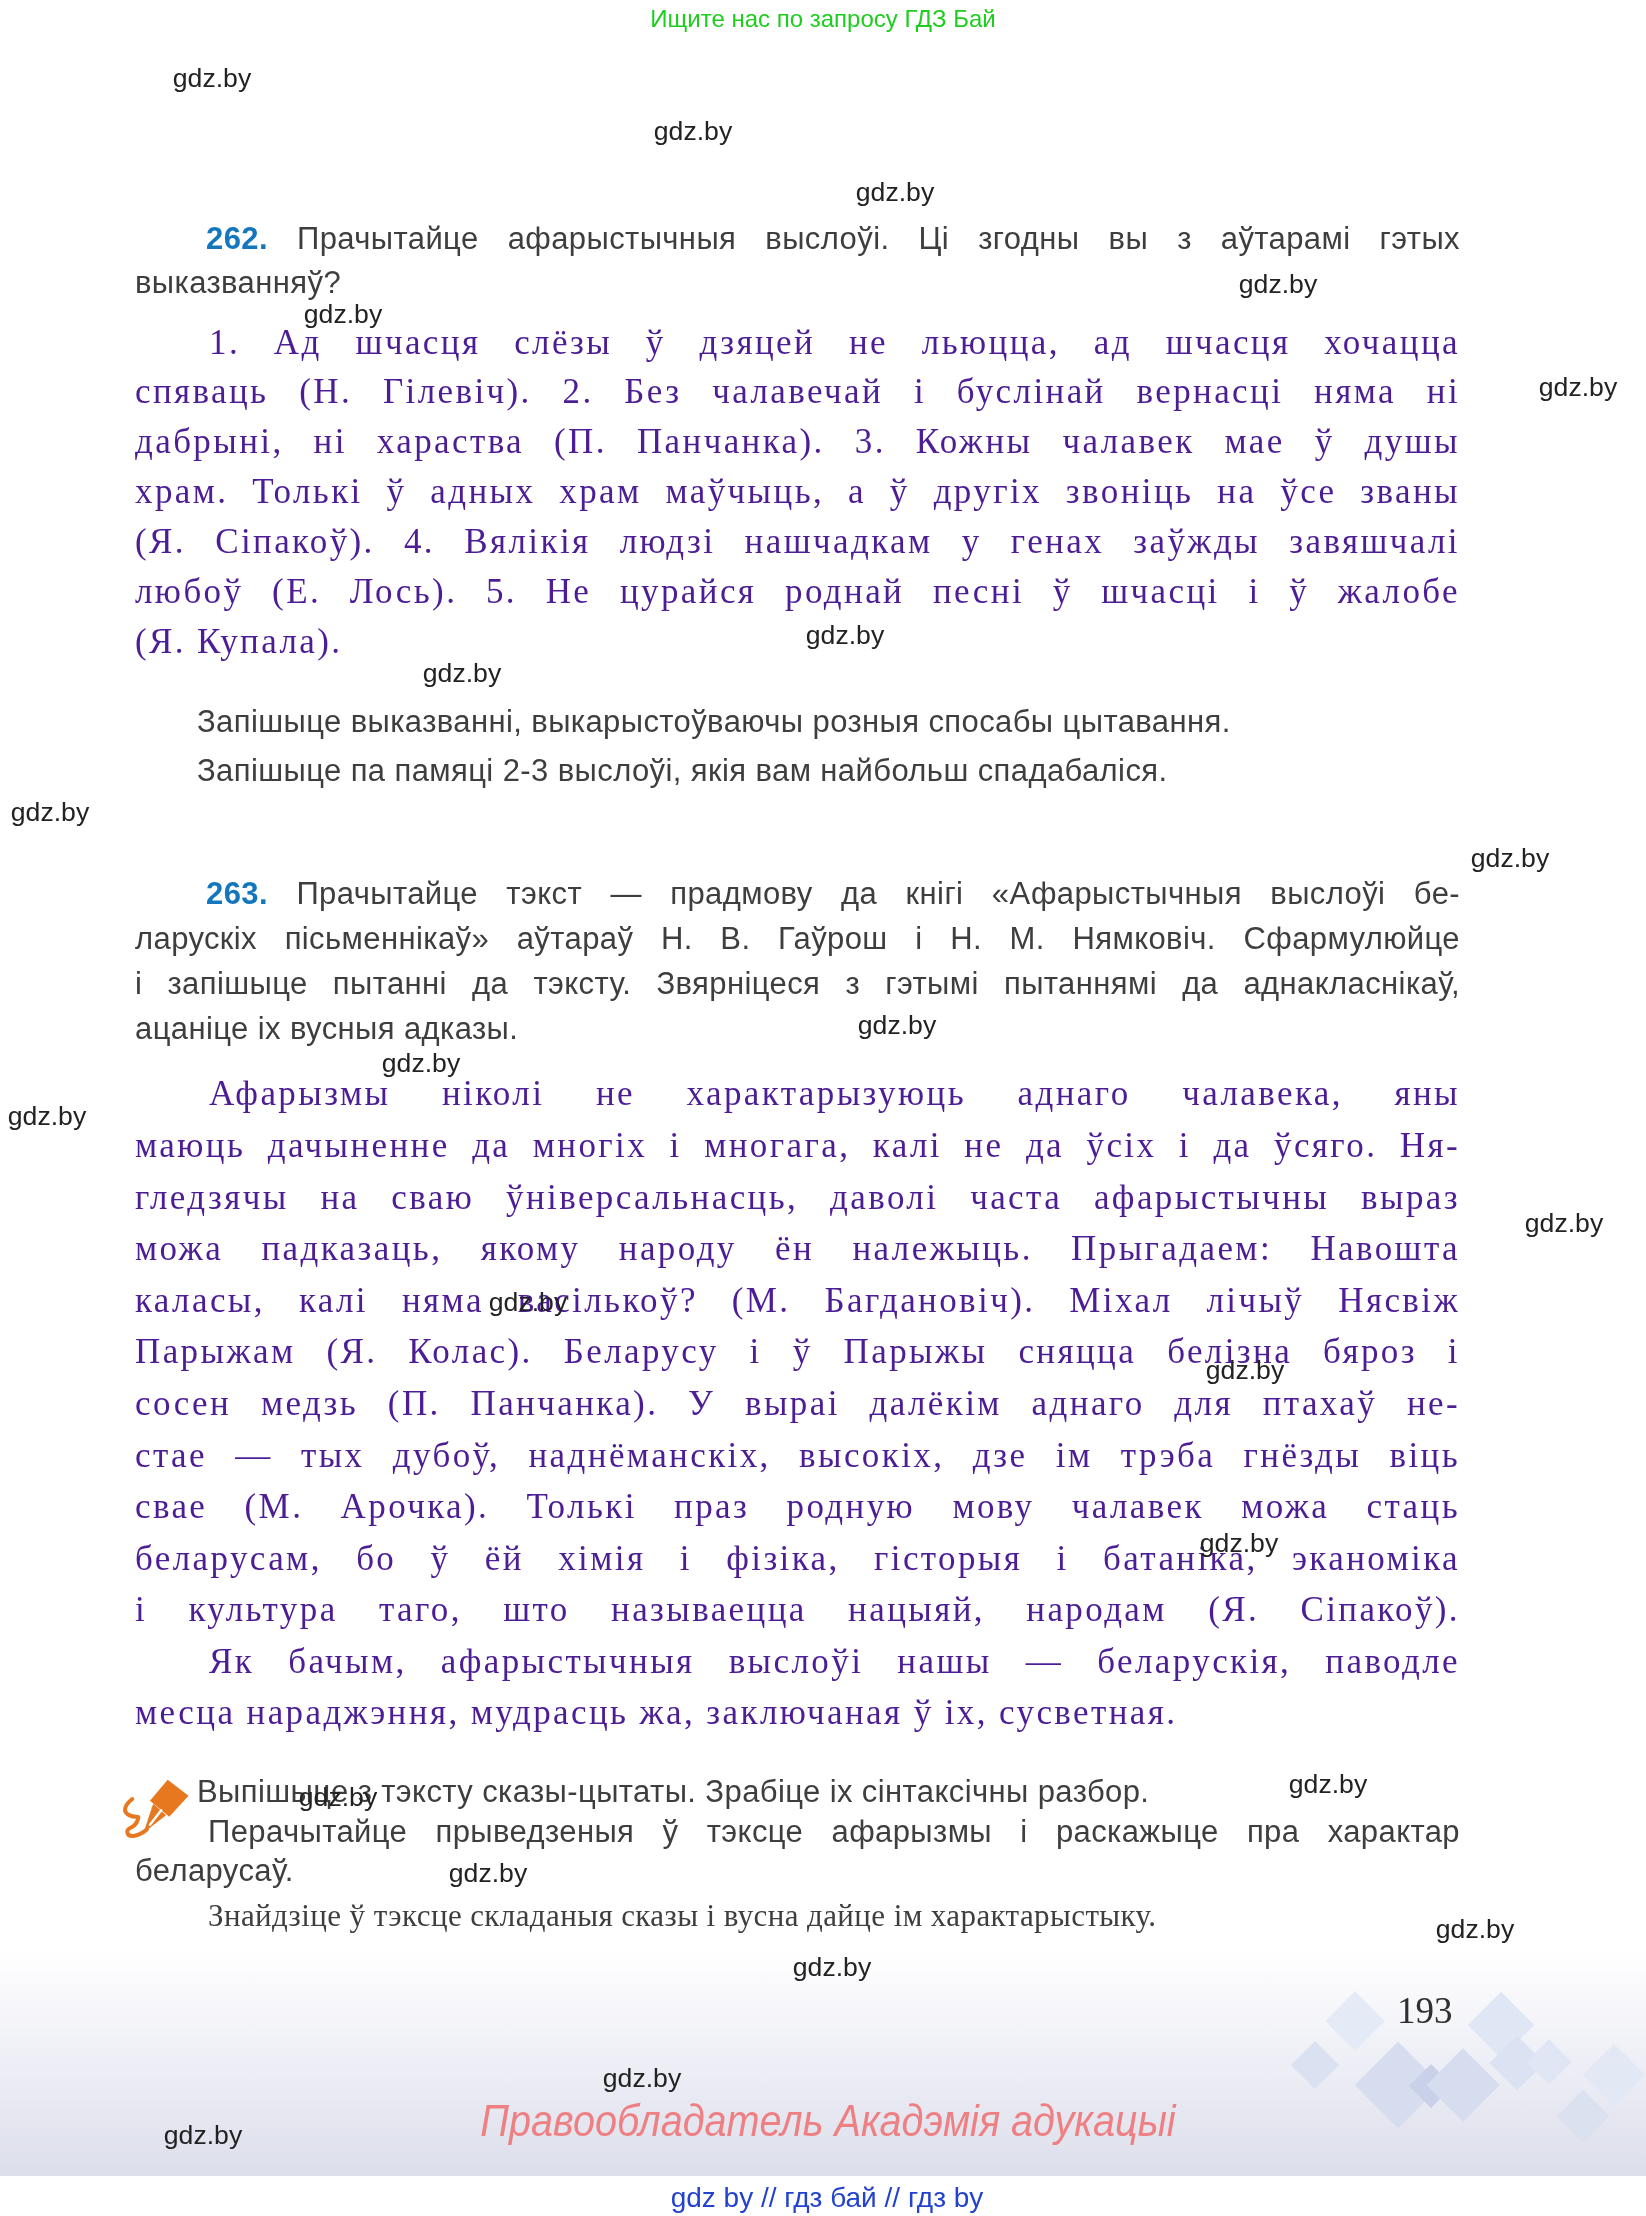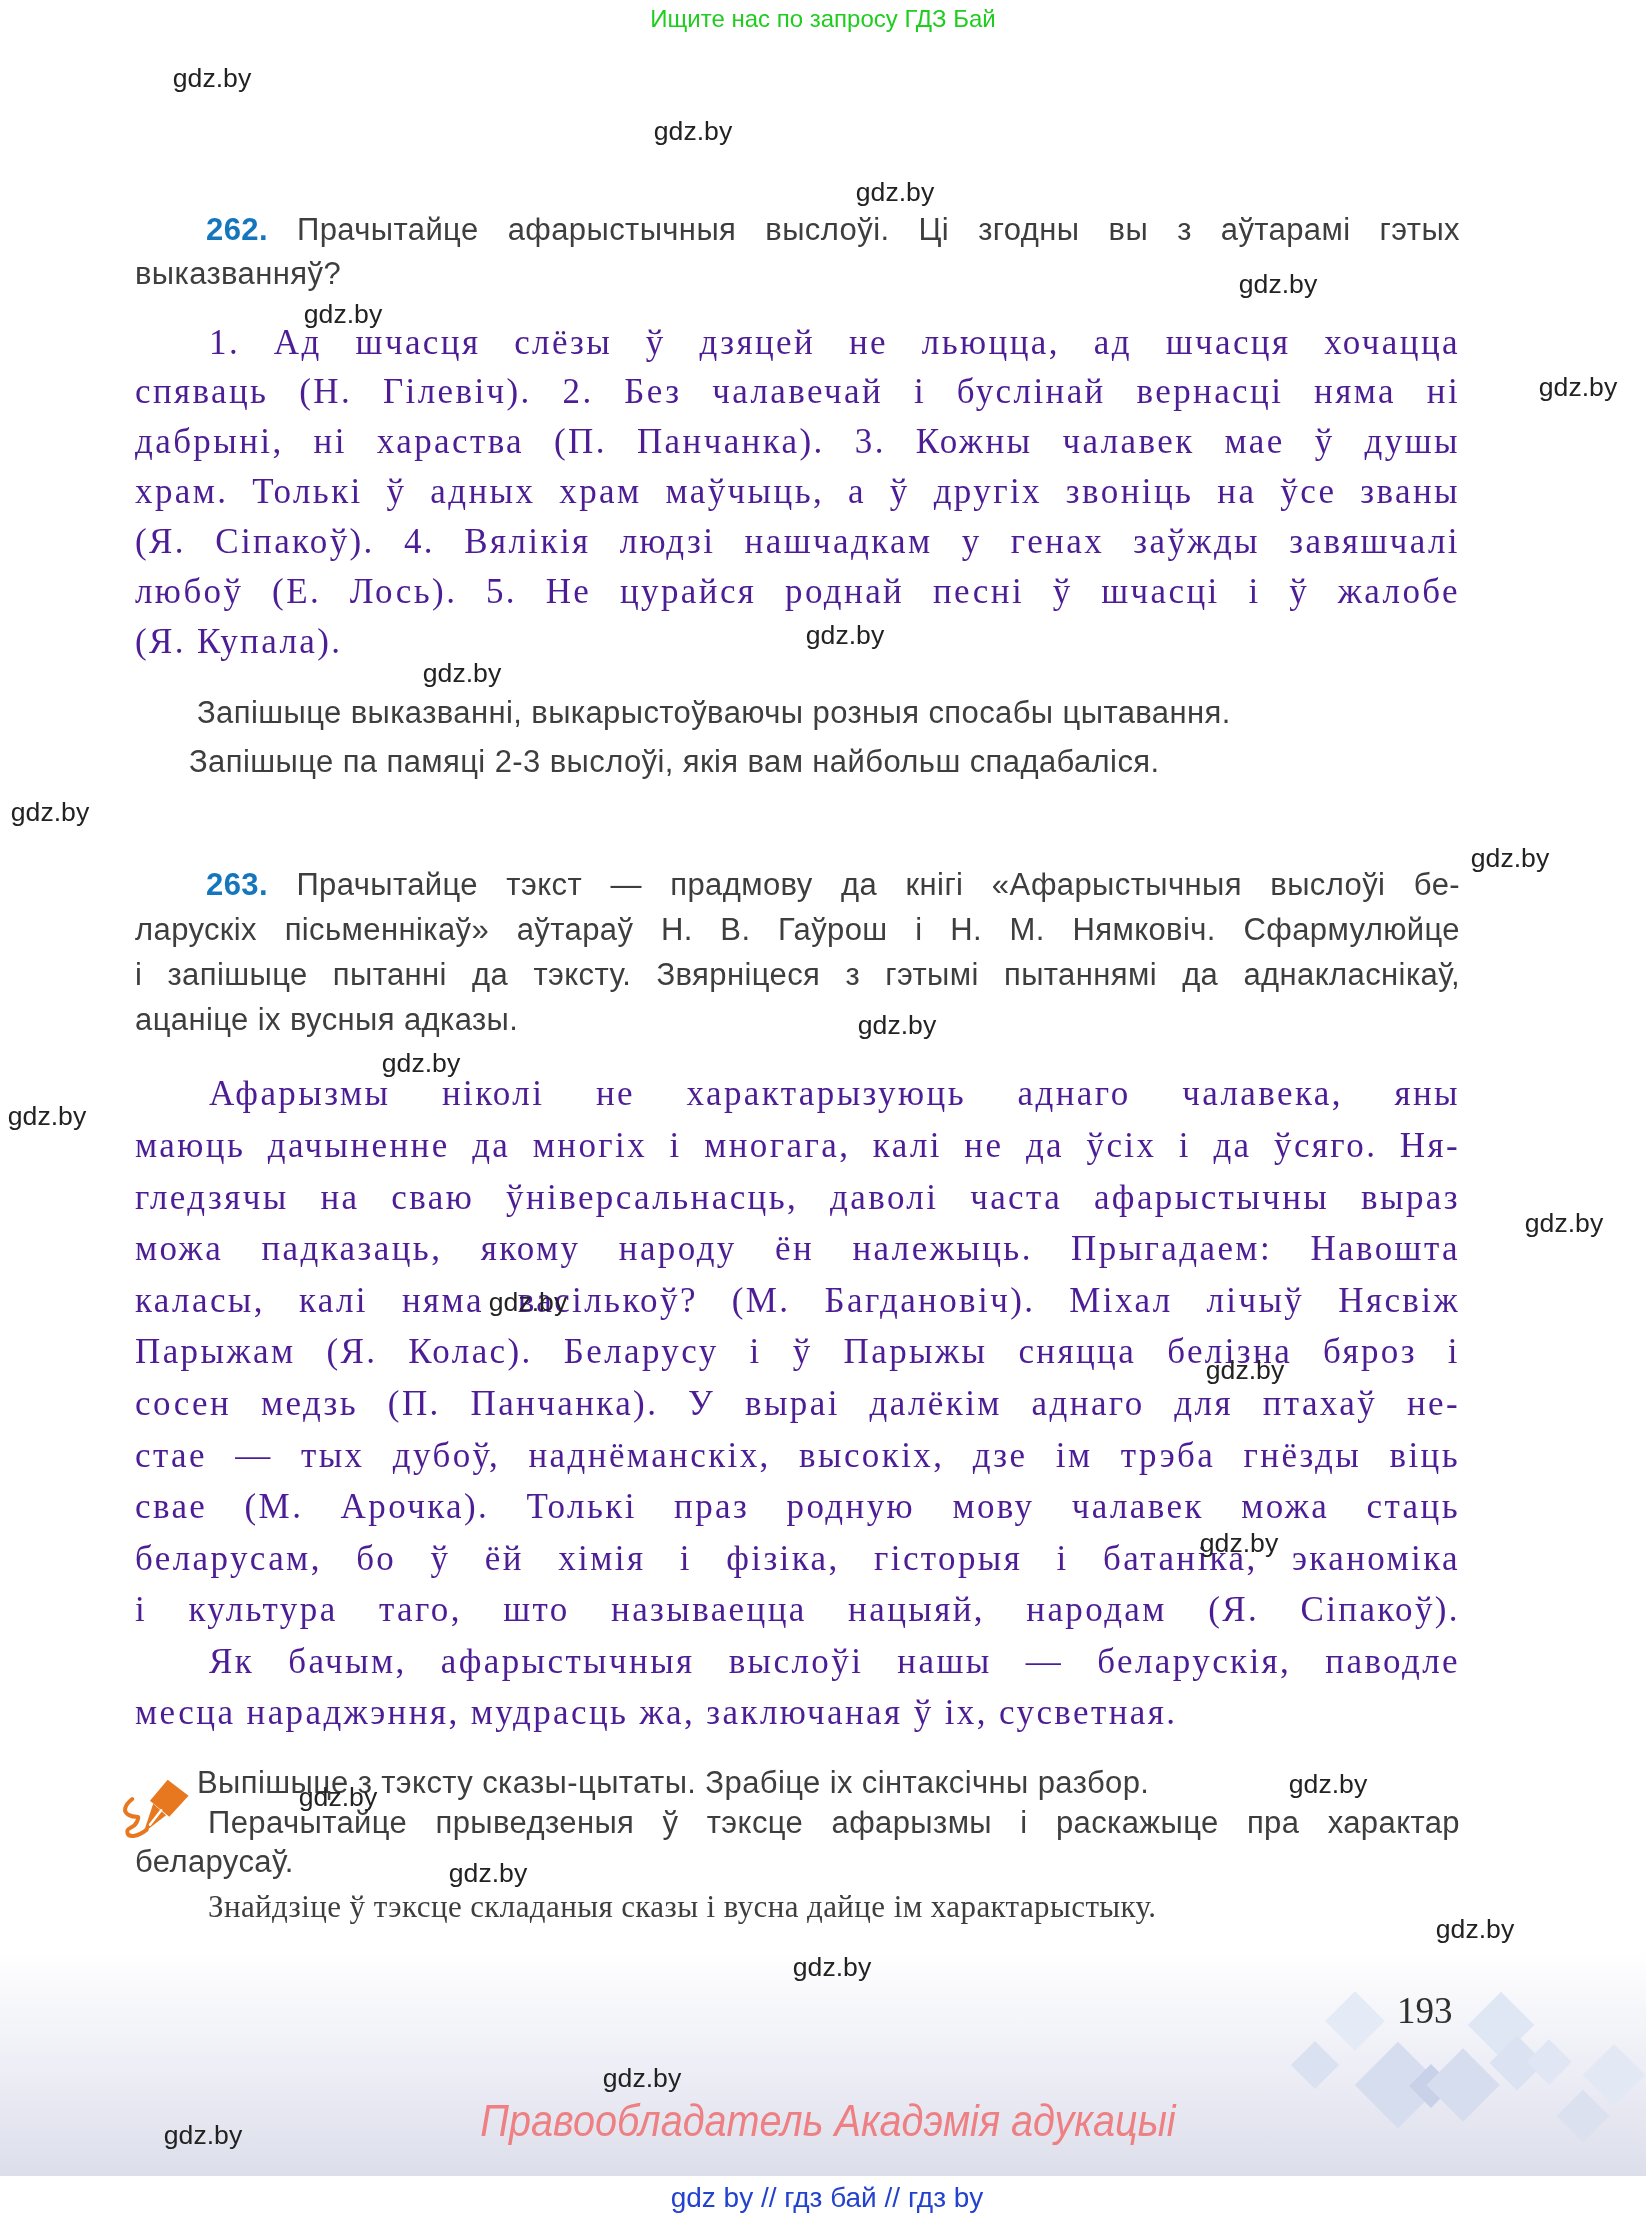--- a/index.html
+++ b/index.html
@@ -7,21 +7,21 @@
         font-family:"Liberation Sans","DejaVu Sans",sans-serif;}
   .banner{position:absolute;left:823px;top:19.3px;transform:translate(-50%,-50%);
         font-size:24px;color:#1ecd1e;white-space:nowrap;}
   .wm{position:absolute;transform:translate(-50%,-50%);font-size:26.6px;color:#222;
         white-space:nowrap;z-index:5;}
   .band{position:absolute;left:0;top:1949px;width:1647px;height:227px;z-index:1;
         background:linear-gradient(180deg,#ffffff 0%,#ecedf5 55%,#dcdeea 100%);}
   .dia{position:absolute;transform:translate(-50%,-50%) rotate(45deg);z-index:2;}
   .tline{position:absolute;left:135px;width:1325px;transform:translateY(-50%);z-index:4;line-height:1.25;}
   .serif{font-family:"Liberation Serif","DejaVu Serif",serif;font-size:35px;letter-spacing:2.4px;color:#4c1d95;}
-  .sans{font-size:31px;letter-spacing:0.4px;color:#3e3e3e;}
+  .sans{font-size:31px;letter-spacing:0.4px;color:#3e3e3e;margin-top:9px;}
   .j{text-align:justify;text-align-last:justify;}
   .free{width:auto;white-space:nowrap;}
   .it{}
   .ex-num{color:#1477bd;font-weight:bold;}
   .pagenum{position:absolute;left:1397px;top:2010px;transform:translateY(-50%);z-index:4;
         font-family:"Liberation Serif","DejaVu Serif",serif;font-size:37px;color:#2f2f2f;}
   .pen{position:absolute;left:121px;top:1778px;width:74px;height:63px;z-index:4;}
   .copyright{position:absolute;left:828px;top:2121px;transform:translate(-50%,-50%) scaleX(0.88);
         z-index:4;font-size:45px;font-style:italic;color:#ee7f82;white-space:nowrap;}
   .footer-links{position:absolute;left:827px;top:2198px;transform:translate(-50%,-50%);
@@ -78,21 +78,21 @@
       <div class="tline sans j" style="top: 230px; padding-left: 71px; width: 1254px;"><span class="ex-num">262.&nbsp;</span><span>Прачытайце афарыстычныя выслоўі. Ці згодны вы з аўтарамі гэтых</span></div>
       <div class="tline sans" style="top: 274px;"><span>выказванняў?</span></div>
       <div class="tline serif j" style="top: 343px; padding-left: 74px; width: 1251px;"><span>1. Ад шчасця слёзы ў дзяцей не льюцца, ад шчасця хочацца</span></div>
       <div class="tline serif j" style="top: 392px;"><span>спяваць </span><span class="it">(Н. Гілевіч)</span><span>. 2. Без чалавечай і буслінай вернасці няма ні</span></div>
       <div class="tline serif j" style="top: 442px;"><span>дабрыні, ні хараства </span><span class="it">(П. Панчанка)</span><span>. 3. Кожны чалавек мае ў душы</span></div>
       <div class="tline serif j" style="top: 492px;"><span>храм. Толькі ў адных храм маўчыць, а ў другіх звоніць на ўсе званы</span></div>
       <div class="tline serif j" style="top: 542px;"><span class="it">(Я. Сіпакоў)</span><span>. 4. Вялікія людзі нашчадкам у генах заўжды завяшчалі</span></div>
       <div class="tline serif j" style="top: 592px;"><span>любоў </span><span class="it">(Е. Лось)</span><span>. 5. Не цурайся роднай песні ў шчасці і ў жалобе</span></div>
       <div class="tline serif" style="top: 642px;"><span class="it">(Я. Купала)</span><span>.</span></div>
       <div class="tline sans free" style="top: 713px; left: 197px;"><span>Запішыце выказванні, выкарыстоўваючы розныя спосабы цытавання.</span></div>
-      <div class="tline sans free" style="top: 762px; left: 189px; text-align: right;"><span>Запішыце па памяці 2-3 выслоўі, якія вам найбольш спадабаліся.</span></div>
+      <div class="tline sans free" style="top: 762px; left: 197px; text-align: right;"><span>Запішыце па памяці 2-3 выслоўі, якія вам найбольш спадабаліся.</span></div>
       <div class="tline sans j" style="top: 885px; padding-left: 71px; width: 1254px;"><span class="ex-num">263.&nbsp;</span><span>Прачытайце тэкст — прадмову да кнігі «Афарыстычныя выслоўі бе-</span></div>
       <div class="tline sans j" style="top: 930px;"><span>ларускіх пісьменнікаў» аўтараў Н. В. Гаўрош і Н. М. Нямковіч. Сфармулюйце</span></div>
       <div class="tline sans j" style="top: 975px;"><span>і запішыце пытанні да тэксту. Звярніцеся з гэтымі пытаннямі да аднакласнікаў,</span></div>
       <div class="tline sans" style="top: 1020px;"><span>ацаніце іх вусныя адказы.</span></div>
       <div class="tline serif j" style="top: 1094px; padding-left: 74px; width: 1251px;"><span>Афарызмы ніколі не характарызуюць аднаго чалавека, яны</span></div>
       <div class="tline serif j" style="top: 1146px;"><span>маюць дачыненне да многіх і многага, калі не да ўсіх і да ўсяго. Ня-</span></div>
       <div class="tline serif j" style="top: 1198px;"><span>гледзячы на сваю ўніверсальнасць, даволі часта афарыстычны выраз</span></div>
       <div class="tline serif j" style="top: 1249px;"><span>можа падказаць, якому народу ён належыць. Прыгадаем: </span><span class="it">Навошта</span></div>
       <div class="tline serif j" style="top: 1301px;"><span class="it">каласы, калі няма васількоў?</span><span> (М. Багдановіч). </span><span class="it">Міхал лічыў Нясвіж</span></div>
       <div class="tline serif j" style="top: 1352px;"><span class="it">Парыжам</span><span> (Я. Колас). </span><span class="it">Беларусу і ў Парыжы сняцца белізна бяроз і</span></div>

